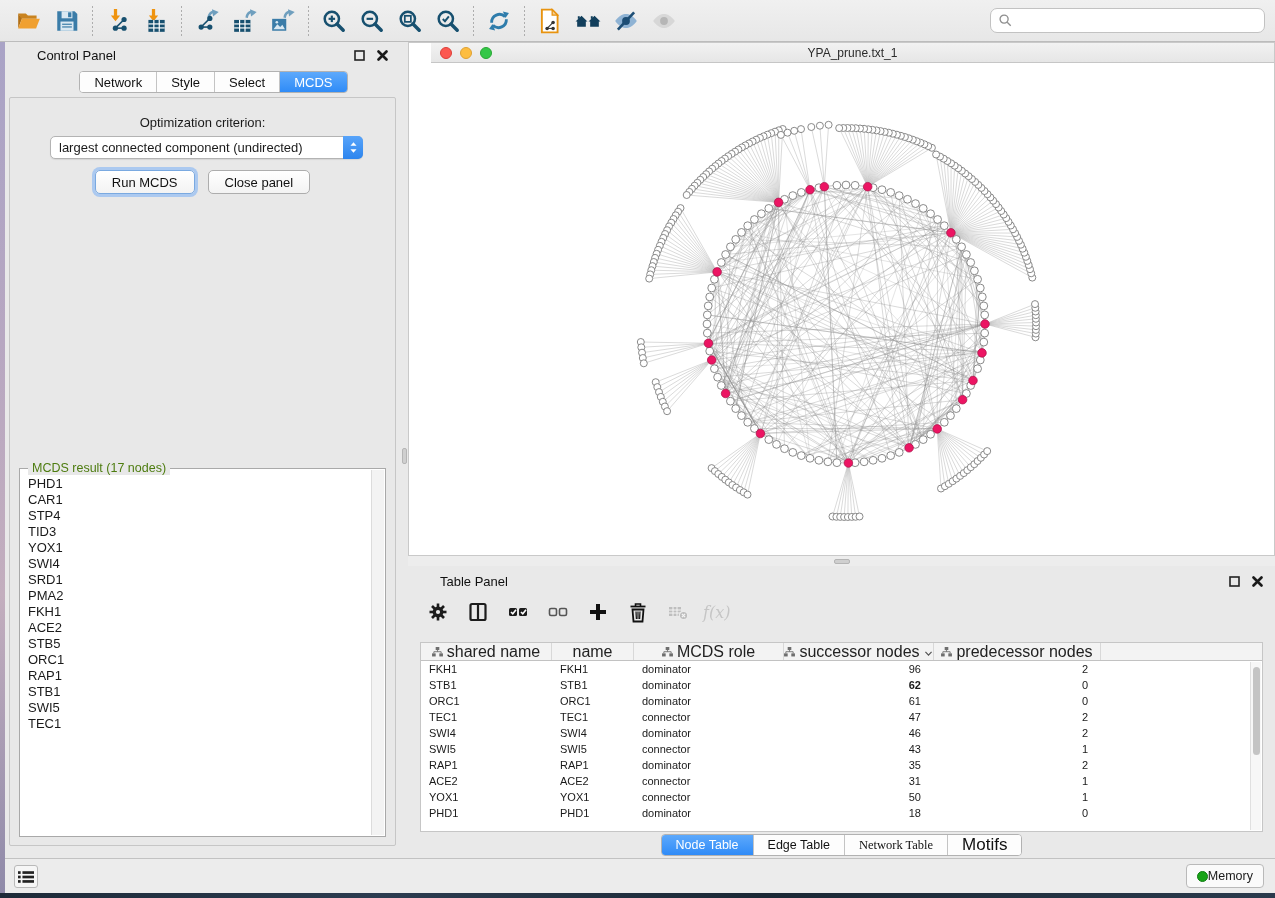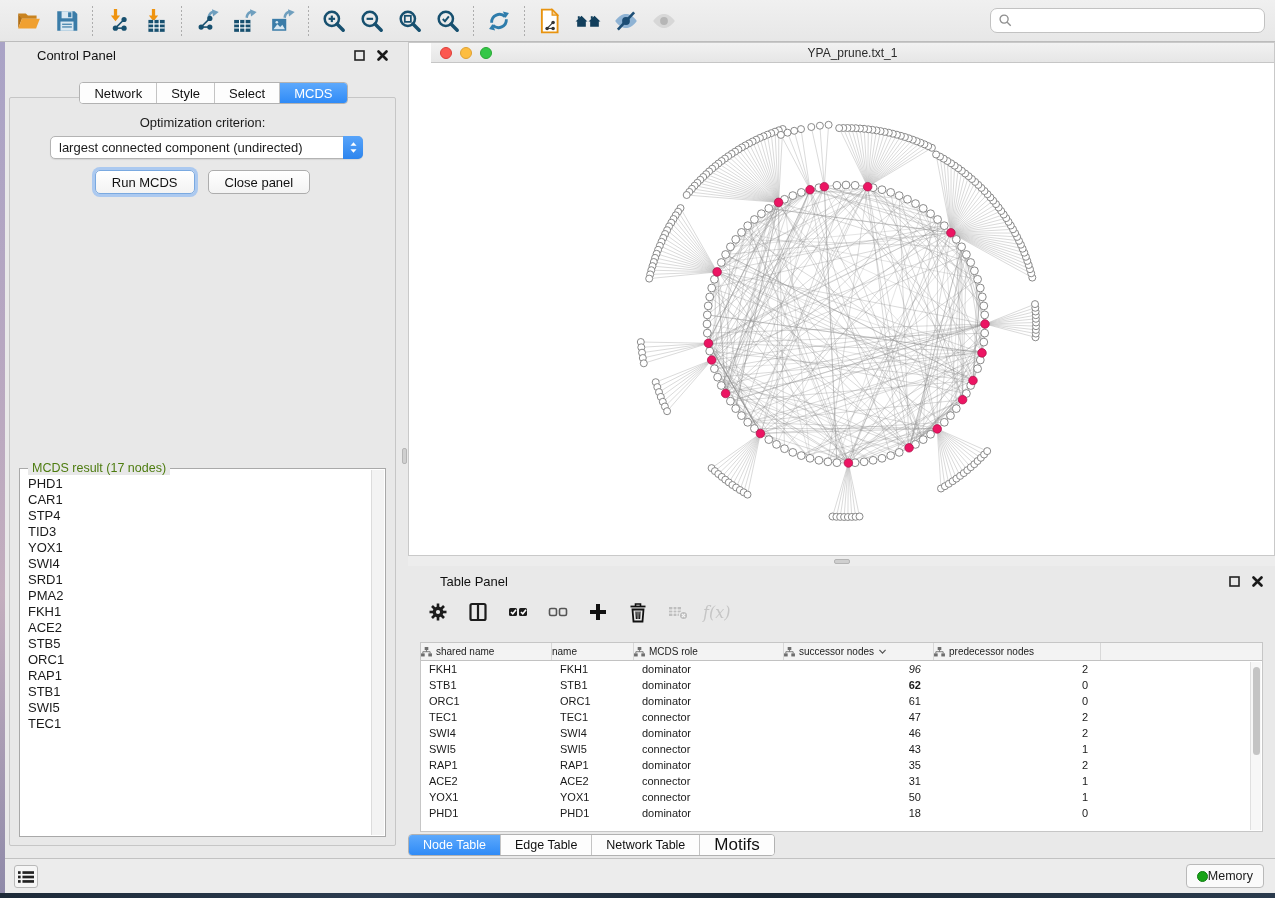--- a/index.html
+++ b/index.html
@@ -22,21 +22,21 @@
   #left-strip { left:0; top:42px; width:5px; height:851px; background:linear-gradient(180deg,#a9a3c6 0%,#b7a7c1 35%,#c3aebe 65%,#8f8aa9 100%); }
   #bottom-strip { left:0; top:893px; width:1275px; height:5px; background:linear-gradient(90deg,#1d2a38,#2c3c50 30%,#1b2835 60%,#2a3a4c); }
 
   
   #control-panel { left:5px; top:42px; width:395px; height:816px; background:#e9e9e9; }
   .panel-titlebar { height:26px; display:flex; align-items:center; padding:0 10px; font-size:13px; color:#111; }
   .panel-titlebar .spacer { flex:1; }
   .titlebar-btn { width:16px; height:16px; display:flex; align-items:center; justify-content:center; margin-left:7px; }
   .titlebar-btn svg { width:11px; height:11px; }
 
-  #control-tabs { display:flex; justify-content:center; margin-top:14px; position:relative; z-index:2; }
+  #control-tabs { display:flex; justify-content:center; margin-top:3px; position:relative; z-index:2; }
   .segbar { display:inline-flex; border:1px solid #b2b2b2; border-radius:4px; overflow:hidden; background:#fff; height:22px; }
   .seg { padding:0 14px; display:flex; align-items:center; font-size:13px; background:#fdfdfd; border-right:1px solid #c4c4c4; color:#111; }
   .seg:last-child { border-right:none; }
   .seg.active { background:linear-gradient(#5da9fc,#2f8bf7); color:#fff; }
 
   #cp-content { position:absolute; left:4px; right:4px; top:55px; bottom:12px; background:#e8e8e8; border:1px solid #c6c6c6; border-radius:2px; }
   #optimization-label { position:absolute; top:17px; left:0; right:0; text-align:center; font-size:13px; }
   #criterion-dropdown { position:absolute; top:38px; left:40px; width:313px; height:23px; background:#fff; border:1px solid #b3b3b3; border-radius:5px; display:flex; align-items:center; box-shadow:0 1px 1px rgba(0,0,0,.08); }
   #criterion-dropdown .val { flex:1; padding:0 8px; font-size:13px; white-space:nowrap; overflow:hidden; }
   #criterion-dropdown .stepper { width:20px; height:23px; margin:-1px -1px -1px 0; border-radius:0 5px 5px 0; background:linear-gradient(#58a4fa,#2d85ee); display:flex; align-items:center; justify-content:center; }
@@ -71,31 +71,31 @@
 
   
   #table-panel { left:408px; top:566px; width:867px; height:292px; background:#e9e9e9; }
   #table-toolbar { position:absolute; left:0; top:24px; right:0; height:46px; display:flex; align-items:center; padding-left:18px; gap:16px; }
   .tt-btn { width:24px; height:24px; display:flex; align-items:center; justify-content:center; }
   .tt-btn svg { width:22px; height:22px; }
   .tt-btn.wide svg { width:32px; }
 
   #node-table { position:absolute; left:12px; right:12px; top:76px; bottom:26px; background:#fff; border:1px solid #c6c6c6; }
   #table-header { display:flex; height:18px; background:#f3f3f3; border-bottom:1px solid #c2c2c2; }
-  .th { display:flex; align-items:center; gap:4px; font-size:10px; color:#222; border-right:1px solid #d8d8d8; overflow:hidden; }
+  .th { display:flex; align-items:center; justify-content:center; gap:4px; font-size:16px; color:#222; border-right:1px solid #d8d8d8; overflow:hidden; }
   .th:last-child { border-right:1px solid #d8d8d8; }
   .th .col-icon svg { display:block; }
   #table-body { position:relative; }
   .tr { display:flex; height:16px; }
   .td { font-size:11px; line-height:16px; padding:0 8px; white-space:nowrap; overflow:hidden; }
   .td.num { text-align:right; padding-right:13px; }
   #table-scrollbar { position:absolute; top:19px; right:1px; bottom:1px; width:11px; background:#f7f7f7; border-left:1px solid #e0e0e0; }
   #table-scroll-thumb { position:absolute; top:5px; left:1.5px; width:7px; height:88px; background:#c4c4c4; border-radius:4px; }
 
-  #table-tabs { position:absolute; left:0; right:0; bottom:2px; display:flex; justify-content:flex-start; }
+  #table-tabs { position:absolute; left:0; right:0; bottom:2px; display:flex; justify-content:center; }
 
   
   #status-bar { left:5px; top:858px; width:1270px; height:35px; background:#ececec; border-top:1px solid #c2c2c2; }
   #status-list-button { position:absolute; left:9px; top:6px; width:24px; height:23px; background:#f6f6f6; border:1px solid #b9b9b9; border-radius:3px; display:flex; align-items:center; justify-content:center; }
   #memory-button { position:absolute; right:11px; top:5px; height:24px; background:#fafafa; border:1px solid #b9b9b9; border-radius:4px; display:flex; align-items:center; gap:0; padding:0 10px; font-size:12.5px; }
   #memory-dot { width:11px; height:11px; border-radius:50%; background:#17a317; border:1px solid #0e7d11; }
 
   .disabled { opacity:.55; }
 </style>
 </head>
@@ -1258,21 +1258,21 @@
             </svg>
           </span>
           <span>predecessor nodes</span>
         </div>
       </div>
     <div id="table-body">
         <div class="tr">
           <div class="td" style="width: 131px; flex: 0 0 131px;">FKH1</div>
           <div class="td" style="width: 82px; flex: 0 0 82px;">FKH1</div>
           <div class="td" style="width: 150px; flex: 0 0 150px;">dominator</div>
-          <div class="td num" style="width: 150px; flex: 0 0 150px; font-style: italic;">96</div>
+          <div class="td num" style="width: 150px; flex: 0 0 150px;">96</div>
           <div class="td num" style="width: 167px; flex: 0 0 167px;">2</div>
         </div>
         <div class="tr">
           <div class="td" style="width: 131px; flex: 0 0 131px;">STB1</div>
           <div class="td" style="width: 82px; flex: 0 0 82px;">STB1</div>
           <div class="td" style="width: 150px; flex: 0 0 150px;">dominator</div>
           <div class="td num" style="width: 150px; flex: 0 0 150px; font-weight: bold;">62</div>
           <div class="td num" style="width: 167px; flex: 0 0 167px;">0</div>
         </div>
         <div class="tr">
@@ -1333,21 +1333,21 @@
         </div>
       </div>
     <div id="table-scrollbar">
       <div id="table-scroll-thumb"></div>
     </div>
   </div>
   <div id="table-tabs">
       <div class="segbar" id="table-tabs-seg">
         <div class="seg active" style="font-size: 12.5px;">Node Table</div>
         <div class="seg" style="font-size: 12.5px;">Edge Table</div>
-        <div class="seg" style="font-size: 12.5px;">Network Table</div>
+        <div class="seg" style="font-size: 12.5px; font-family: Liberation Serif, serif;">Network Table</div>
         <div class="seg" style="font-size: 17px;">Motifs</div>
       </div>
     </div>
 </div>
 
 <div id="status-bar" class="abs">
   <div id="status-list-button">
     <svg viewBox="0 0 18 15" width="16" height="14">
       <g fill="#222">
           <rect x="0" y="1" width="3" height="3"></rect>

